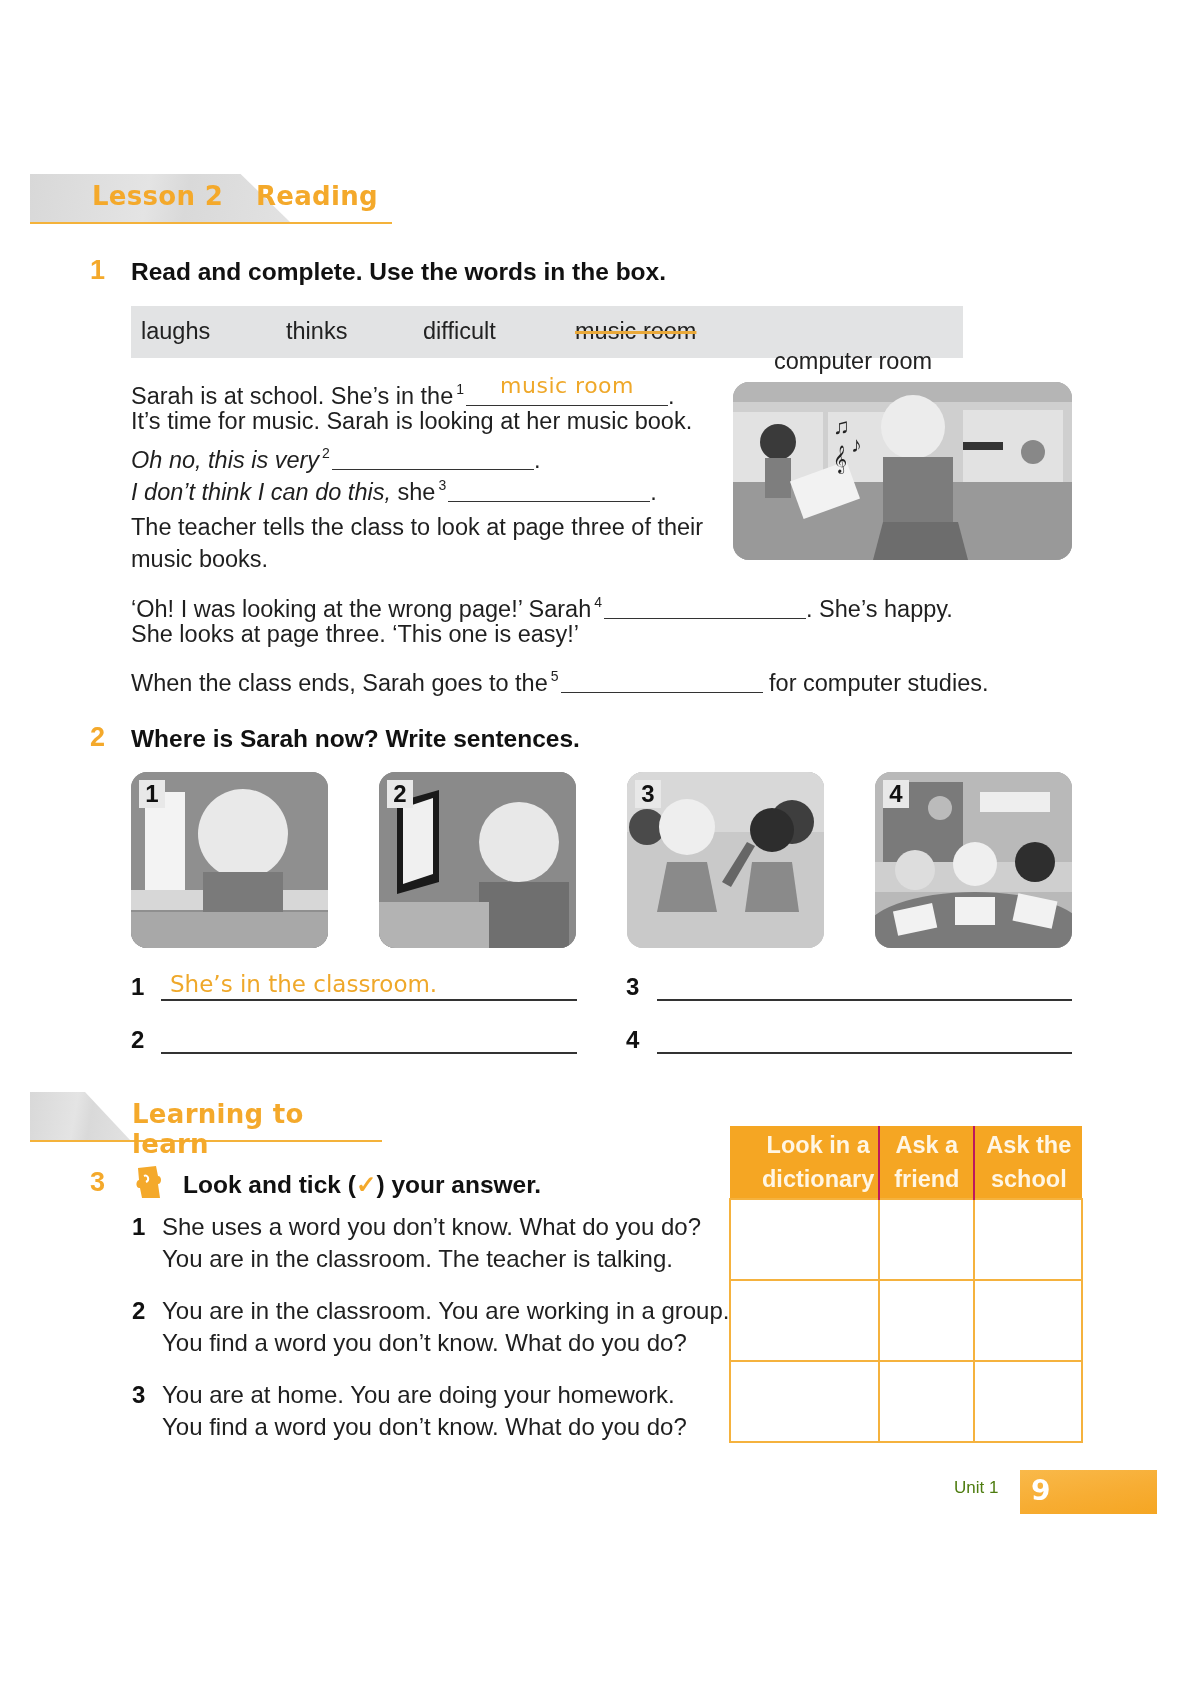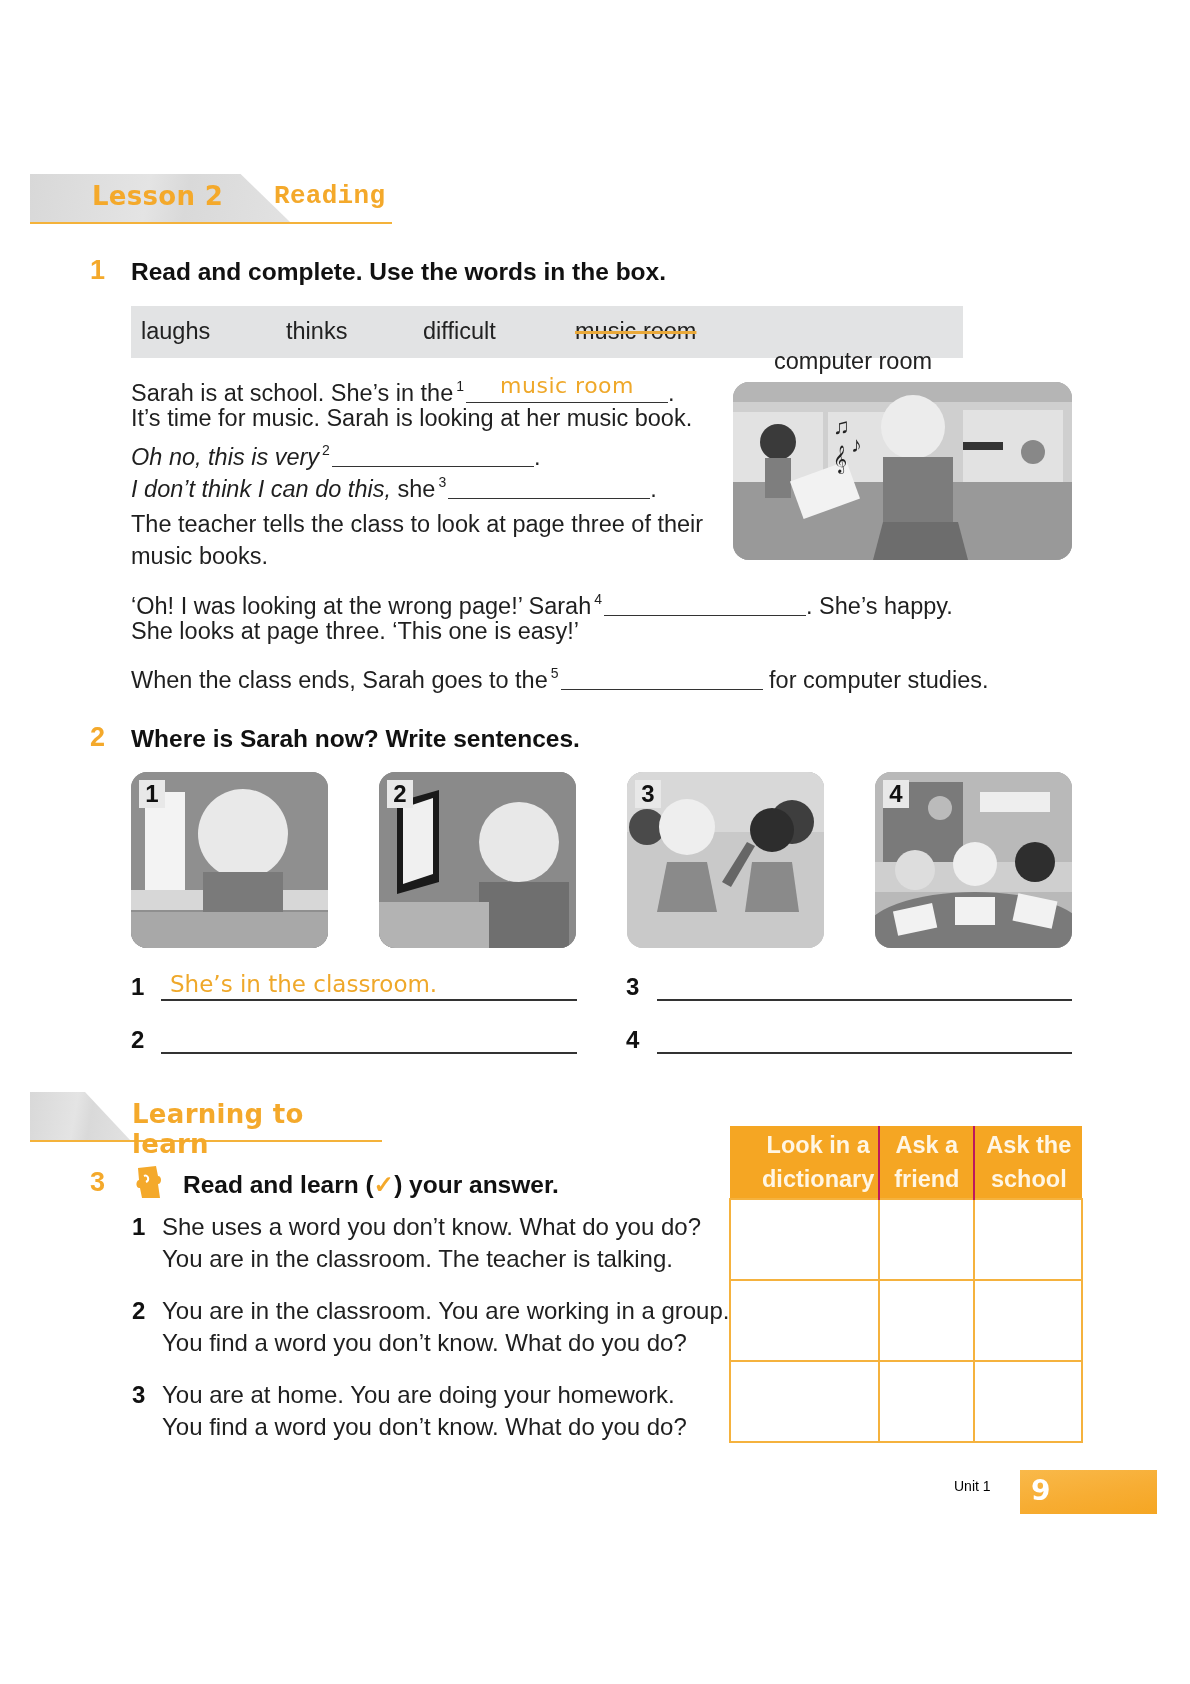--- a/index.html
+++ b/index.html
@@ -17,53 +17,53 @@
   .banner .underline { position: absolute; left: 0; bottom: 0; height: 2px; background: #f4b23a; }
   .banner-title { position: absolute; font-family: "DejaVu Sans", sans-serif; font-weight: bold; color: #f4a92b; font-size: 26px; letter-spacing: 0.3px; }
 
   .ex-num { position: absolute; color: #f4a92b; font-weight: bold; font-size: 27px; }
   .ex-title { position: absolute; font-weight: bold; font-size: 24.5px; color: #111; }
 
   .wordbox { position: absolute; left: 131px; top: 306px; width: 832px; height: 52px; background: #e2e3e4; }
   .wordbox span { position: absolute; top: 12px; font-size: 23.5px; color: #222; }
   .wordbox .struck { text-decoration: line-through; text-decoration-color: #e9a93a; text-decoration-thickness: 3px; }
 
-  .para { position: absolute; font-size: 23.5px; line-height: 32px; color: #1f1f1f; white-space: nowrap; }
+  .para { position: absolute; font-size: 23.5px; line-height: 38px; color: #1f1f1f; white-space: nowrap; }
   .para i { font-style: italic; }
   .sup { font-size: 14px; vertical-align: 10px; margin: 0 2px 0 3px; }
   .blank { display: inline-block; border-bottom: 1.5px solid #333; height: 22px; vertical-align: -2px; position: relative; }
   .answer { position: absolute; left: 0; right: 0; bottom: 0; text-align: center; font-family: "DejaVu Sans", sans-serif; font-size: 22px; color: #efa82a; letter-spacing: 0.5px; }
 
   .illus { position: absolute; border-radius: 16px; overflow: hidden; background: #9c9c9c; }
   .pnum { position: absolute; left: 8px; top: 8px; width: 26px; height: 28px; background: #e8e8e8; font-weight: bold; font-size: 24px; text-align: center; line-height: 28px; color: #111; }
 
   .wline { position: absolute; height: 1.5px; background: #333; }
   .wnum { position: absolute; font-weight: bold; font-size: 24px; color: #111; }
   .handw { position: absolute; font-family: "DejaVu Sans", sans-serif; font-size: 23px; color: #efa82a; }
 
   .q-item { position: absolute; font-size: 24px; line-height: 32px; color: #1f1f1f; white-space: nowrap; }
   .q-item b { position: absolute; left: -30px; top: 0; font-weight: bold; color: #111; }
 
   table.tick { position: absolute; left: 729px; top: 1126px; border-collapse: collapse; }
   table.tick th { background: #f5a623; color: #fff6e4; font-weight: bold; font-size: 23.5px; line-height: 34px; padding: 2px 4px; text-align: center; border-left: 2px solid #be185d; }
   table.tick th:first-child { border-left: none; }
   table.tick td { border: 2px solid #f5b23e; height: 81px; }
 
-  .footer-unit { position: absolute; left: 954px; top: 1478px; font-size: 14px; color: #000000; }
+  .footer-unit { position: absolute; left: 954px; top: 1478px; font-size: 17px; color: #4d7c0f; }
   .footer-page { position: absolute; left: 1020px; top: 1470px; width: 137px; height: 44px; background: linear-gradient(170deg, #f9b94a 0%, #f7ad33 55%, #f5a623 100%); }
   .footer-page span { position: absolute; left: 11px; top: 4px; color: #fff; font-weight: bold; font-size: 28px; font-family: "DejaVu Sans", sans-serif; }
 </style>
 </head>
 <body>
 
 <div class="banner" style="left:30px; top:174px; width:362px;">
   <div class="grey" style="width:230px; clip-path: polygon(0 0, 81% 0, 100% 100%, 0 100%); width:260px;"></div>
   <div class="underline" style="width:362px;"></div>
   <span class="banner-title" style="left:62px; top:7px;">Lesson 2</span>
-  <span class="banner-title" style="left:244px; top:7px;font-family:Liberation Mono, monospace;">Reading</span>
+  <span class="banner-title" style="left:226px; top:7px;">Reading</span>
 </div>
 
 <span class="ex-num" style="left:90px; top:255px;">1</span>
 <span class="ex-title" style="left:131px; top:258px;">Read and complete. Use the words in the box.</span>
 
 <div class="wordbox">
   <span style="left:10px;">laughs</span>
   <span style="left:155px;">thinks</span>
   <span style="left:292px;">difficult</span>
   <span class="struck" style="left:444px;">music room</span>
@@ -192,21 +192,21 @@
 </div>
 
 <span class="ex-num" style="left:90px; top:1167px;">3</span>
 <span class="abs" style="left:134px; top:1164px; width:28px; height:36px;">
   <svg width="28" height="36" viewBox="0 0 28 36">
     <path d="M4 4 L22 2 L24 12 C28 12 28 20 24 20 L26 34 L8 34 L6 24 C2 25 1 17 5 16 Z" fill="#f4a92b"></path>
     <path d="M10 12 C14 10 16 16 12 18" stroke="#fff" stroke-width="2" fill="none"></path>
   </svg>
 </span>
 <div class="ex-title" style="left:183px; top:1170px;">
-  <span>Read and learn (</span><span style="color:#f4a92b;">✓</span><span>) your answer.</span>
+  <span>Look and tick (</span><span style="color:#f4a92b;">✓</span><span>) your answer.</span>
 </div>
 
 <div class="q-item" style="left:162px; top:1211px;">
   <b>1</b>
   <div>She uses a word you don’t know. What do you do?</div>
   <div>You are in the classroom. The teacher is talking.</div>
 </div>
 <div class="q-item" style="left:162px; top:1295px;">
   <b>2</b>
   <div>You are in the classroom. You are working in a group.</div>

